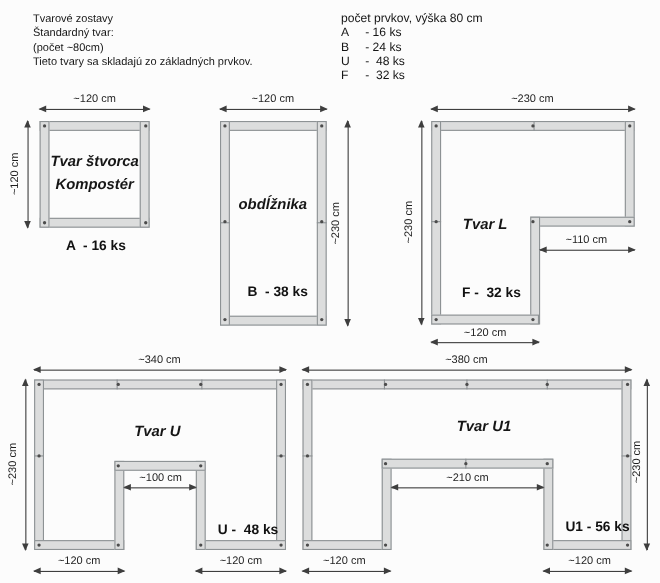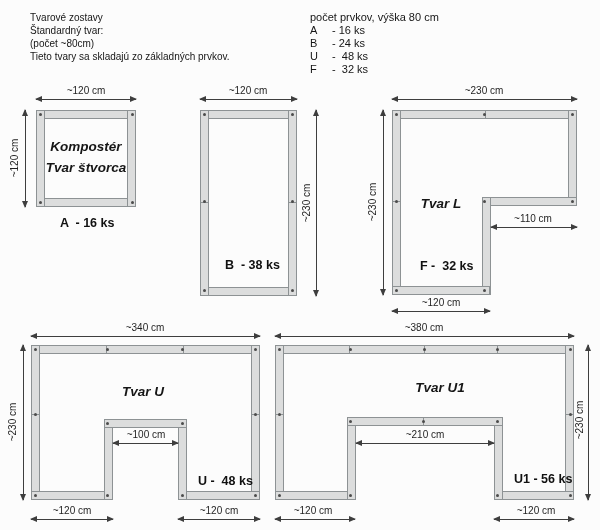--- a/index.html
+++ b/index.html
@@ -74,22 +74,22 @@
     <div class="wall" style="left:127px;top:110px;width:9px;height:97px"></div>
     <div class="dot" style="left:39px;top:113px"></div>
     <div class="dot" style="left:131px;top:113px"></div>
     <div class="dot" style="left:39px;top:201px"></div>
     <div class="dot" style="left:131px;top:201px"></div>
     <div class="dim-h" style="left:36px;top:99px;width:100px"></div>
     <div class="dim-label cx" style="left:86px;top:85px">~120 cm</div>
     <div class="dim-v" style="left:25px;top:110px;height:97px"></div>
     <div class="dim-label rot" style="left:14px;top:158px">~120 cm</div>
     <div class="shape-name" style="left:86px;top:136px">
+      <div>Tvar štvorca</div>
       <div>Kompostér</div>
-      <div>Tvar štvorca</div>
     </div>
     <div class="count-label" style="left:60px;top:216px">A  - 16 ks</div>
   </div>
 
   
   <div class="group">
     <div class="wall" style="left:200px;top:110px;width:97px;height:9px"></div>
     <div class="wall" style="left:200px;top:287px;width:97px;height:9px"></div>
     <div class="wall" style="left:200px;top:110px;width:9px;height:186px"></div>
     <div class="wall" style="left:288px;top:110px;width:9px;height:186px"></div>
@@ -99,20 +99,21 @@
     <div class="dot" style="left:291px;top:113px"></div>
     <div class="dot" style="left:203px;top:200px"></div>
     <div class="dot" style="left:291px;top:200px"></div>
     <div class="dot" style="left:203px;top:289px"></div>
     <div class="dot" style="left:291px;top:289px"></div>
     <div class="dim-h" style="left:200px;top:99px;width:97px"></div>
     <div class="dim-label cx" style="left:248px;top:85px">~120 cm</div>
     <div class="dim-v" style="left:316px;top:110px;height:186px"></div>
     <div class="dim-label rot" style="left:306px;top:203px">~230 cm</div>
     <div class="shape-name" style="left:248px;top:175px">
+      <div>obdĺžnika</div>
     </div>
     <div class="count-label" style="left:225px;top:258px">B  - 38 ks</div>
   </div>
 
   
   <div class="group">
     <div class="wall" style="left:392px;top:110px;width:185px;height:9px"></div>
     <div class="wall" style="left:392px;top:110px;width:9px;height:185px"></div>
     <div class="wall" style="left:568px;top:110px;width:9px;height:96px"></div>
     <div class="wall" style="left:482px;top:197px;width:95px;height:9px"></div>

